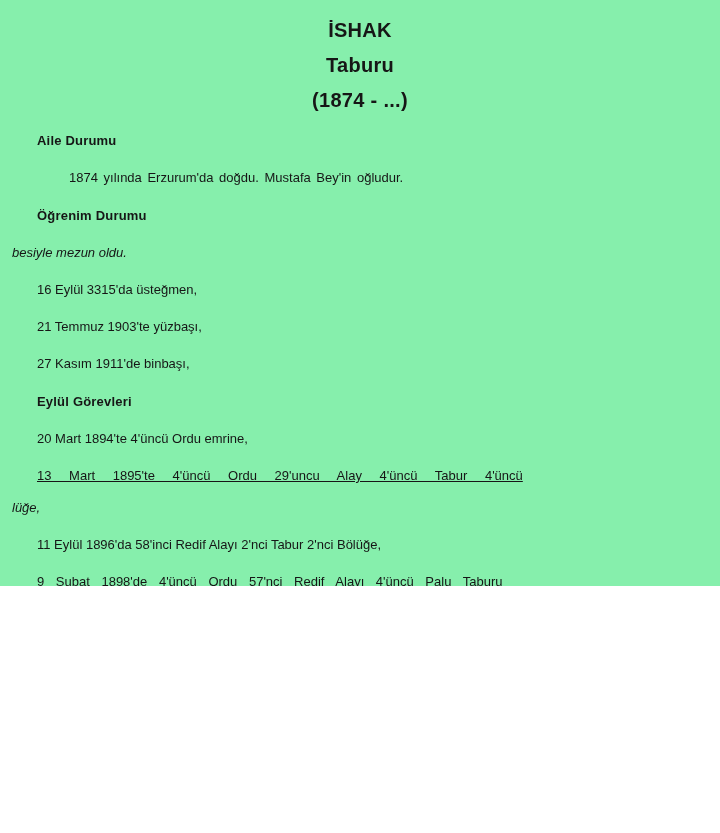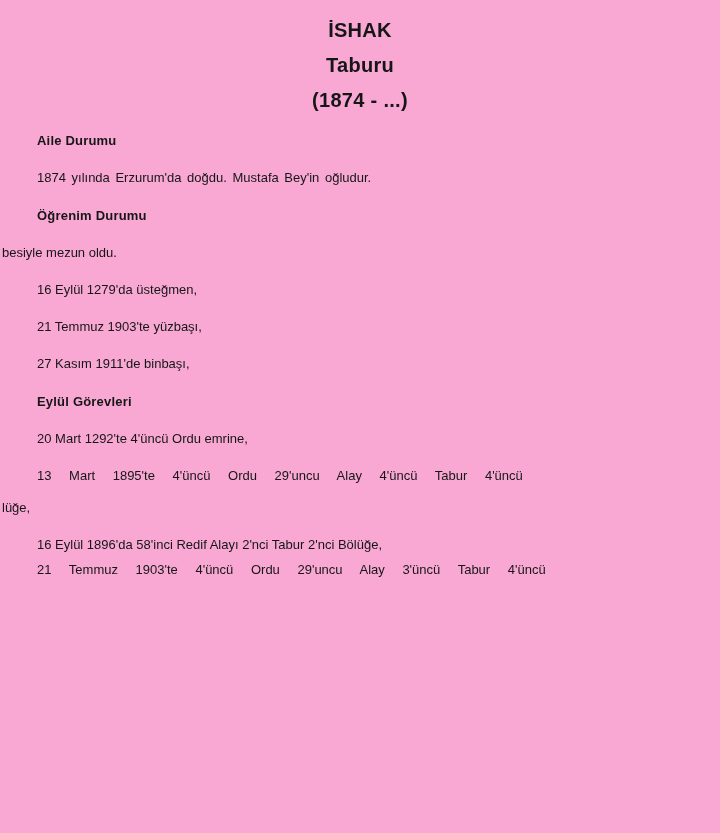--- a/index.html
+++ b/index.html
@@ -3,22 +3,22 @@
 <meta charset="utf-8">
 <style>
   html, body {
     margin: 0;
     padding: 0;
     background: #ffffff;
   }
   .page {
     position: relative;
     width: 720px;
-    height: 833px;
-    background: #f9a8d4;
+    height: 586px;
+    background: #86efac;
     overflow: hidden;
     font-family: "Liberation Sans", "DejaVu Sans", sans-serif;
     color: #161616;
     -webkit-font-smoothing: antialiased;
   }
   .header {
     padding-top: 14px;
     margin-bottom: 9px;
   }
   .hline {
@@ -36,25 +36,25 @@
     padding-left: 37px;
     padding-right: 24px;
     white-space: nowrap;
   }
   .heading {
     font-weight: bold;
     margin-top: 6px;
     letter-spacing: 0.2px;
   }
   .nb { margin-bottom: 0; }          
-  .cont { padding-left: 2px; }       
-  .ws2  { word-spacing: 2px; }       
+  .cont { padding-left: 12px; font-style: italic; }       
+  .ws2  { word-spacing: 2px; margin-left: 32px; }       
   .j8   { word-spacing: 8px; }       
   .j12  { word-spacing: 12px; }
-  .j14  { word-spacing: 14px; }
+  .j14  { word-spacing: 14px; text-decoration: underline; }
   .partial { margin-top: -12px; }    
 </style>
 </head>
 <body>
 
 <div class="page">
 
   <div class="header">
     <div class="hline">İSHAK</div>
     <div class="hline">Taburu</div>
@@ -65,27 +65,28 @@
     <div class="line heading">Aile Durumu</div>
     <div class="line ws2">1874 yılında Erzurum'da doğdu. Mustafa Bey'in oğludur.</div>
   </div>
 
   <div>
     <div class="line heading">Öğrenim Durumu</div>
     <div class="line cont">besiyle mezun oldu.</div>
   </div>
 
   <div>
-    <div class="line">16 Eylül 1279'da üsteğmen,</div>
+    <div class="line">16 Eylül 3315'da üsteğmen,</div>
     <div class="line">21 Temmuz 1903'te yüzbaşı,</div>
     <div class="line">27 Kasım 1911'de binbaşı,</div>
   </div>
 
   <div>
     <div class="line heading">Eylül Görevleri</div>
-    <div class="line">20 Mart 1292'te 4'üncü Ordu emrine,</div>
+    <div class="line">20 Mart 1894'te 4'üncü Ordu emrine,</div>
     <div class="line nb j14">13 Mart 1895'te 4'üncü Ordu 29'uncu Alay 4'üncü Tabur 4'üncü</div>
     <div class="line cont">lüğe,</div>
-    <div class="line">16 Eylül 1896'da 58'inci Redif Alayı 2'nci Tabur 2'nci Bölüğe,</div>
+    <div class="line">11 Eylül 1896'da 58'inci Redif Alayı 2'nci Tabur 2'nci Bölüğe,</div>
+    <div class="line nb j8">9 Şubat 1898'de 4'üncü Ordu 57'nci Redif Alayı 4'üncü Palu Taburu</div>
     <div class="line j14 partial">21 Temmuz 1903'te 4'üncü Ordu 29'uncu Alay 3'üncü Tabur 4'üncü</div>
   </div>
 
 </div>
 
 </body></html>

